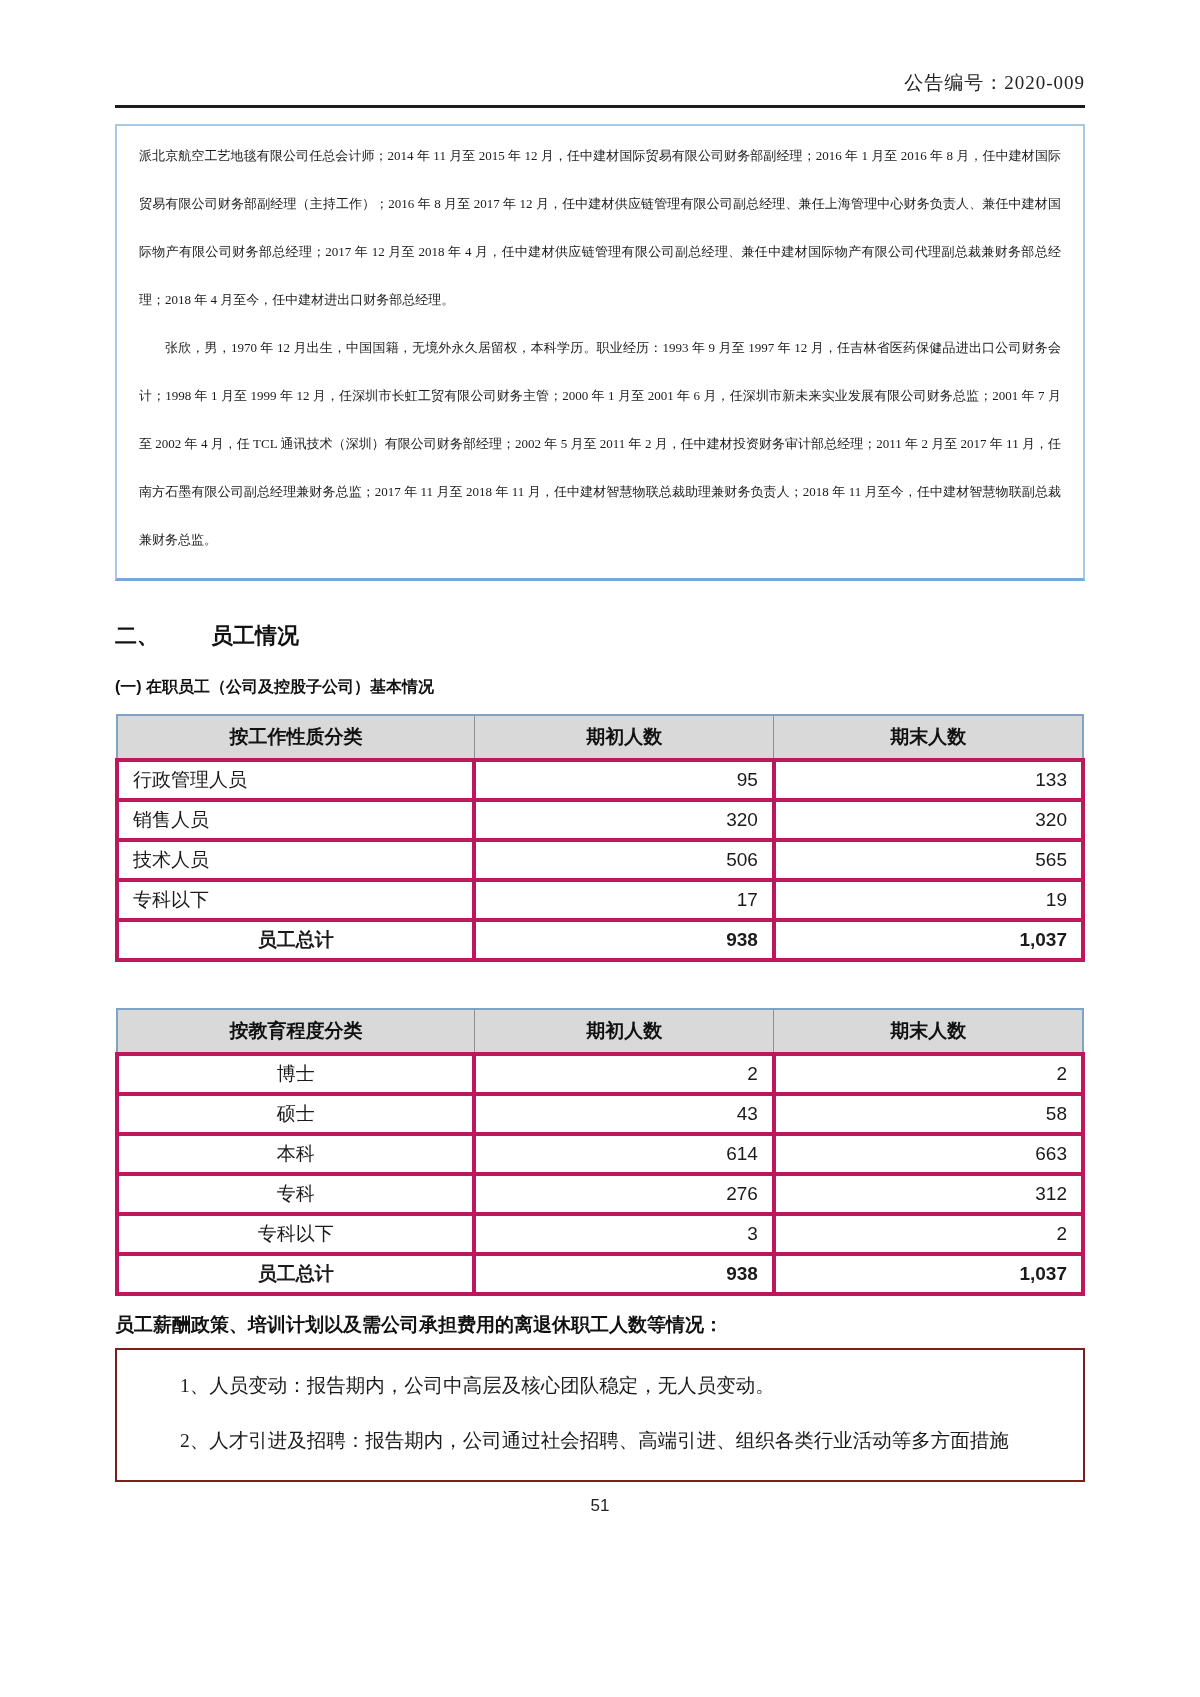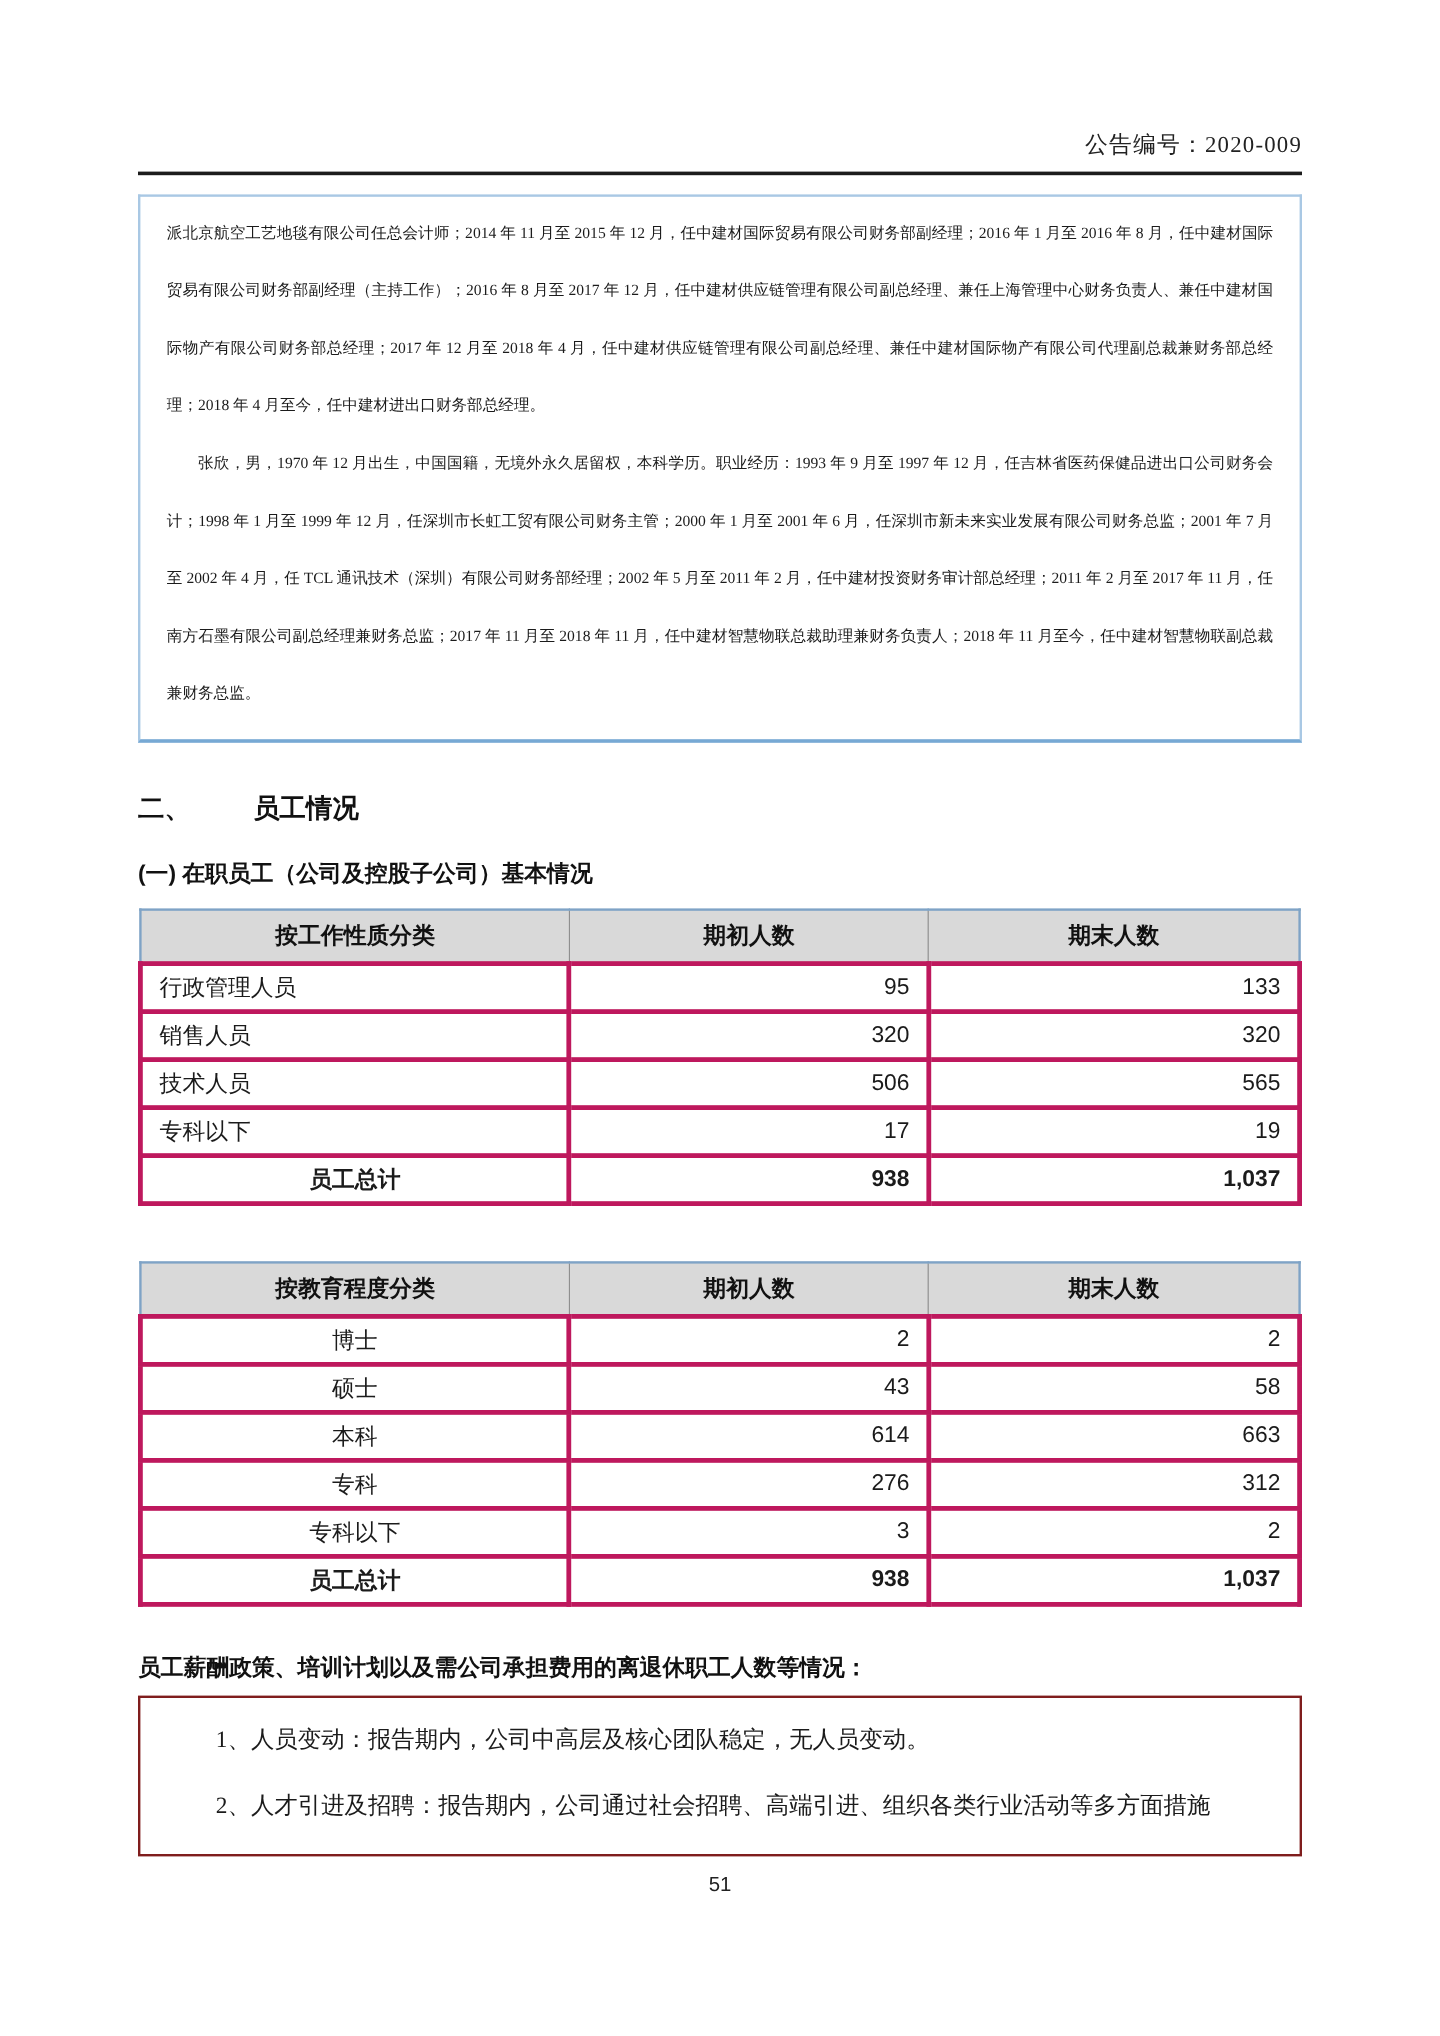--- a/index.html
+++ b/index.html
@@ -1,21 +1,21 @@
 <!DOCTYPE html>
 <html lang="zh"><head>
 <meta charset="utf-8">
 <style>
   html,body{margin:0;padding:0;}
   body{
     width:1200px;height:1697px;background:#ffffff;color:#1b1b1b;
     font-family:"Liberation Serif","DejaVu Serif",serif;
     overflow:hidden;position:relative;
   }
-  .page{padding:108px 115px 0 115px;}
+  .page{padding:70px 115px 0 115px;}
 
   
   .doc-number{
     text-align:right;font-size:19px;letter-spacing:1px;color:#222;
     font-family:"Liberation Serif","DejaVu Serif",serif;
   }
   .header-rule{
     border:none;border-top:3px solid #1c1c1c;margin:9px 0 0 0;
   }
 
@@ -32,21 +32,21 @@
   .bio-box p.indent{text-indent:2em;}
 
   
   .section-heading{
     margin-top:40px;font-family:"Liberation Sans","DejaVu Sans",sans-serif;
     font-weight:bold;font-size:22px;color:#111;display:flex;
   }
   .section-heading .num{width:96px;}
   .subsection-heading{
     margin-top:26px;font-family:"Liberation Sans","DejaVu Sans",sans-serif;
-    font-weight:bold;font-size:19px;color:#111;
+    font-weight:bold;font-size:16px;color:#111;
   }
 
   
   table.stat{
     width:100%;border-collapse:collapse;table-layout:fixed;
     font-size:19px;
     border:2px solid #7fa3c6;
   }
   table.stat th{
     background:#d9d9d9;
@@ -64,21 +64,21 @@
   table.stat td.label-left{text-align:left;font-family:"Liberation Serif","DejaVu Serif",serif;}
   table.stat td.label-center{text-align:center;font-family:"Liberation Serif","DejaVu Serif",serif;}
   table.stat td.num{text-align:right;}
   table.stat tr.total td{font-weight:bold;}
   table.stat tr.total td.label-center{font-family:"Liberation Sans","DejaVu Sans",sans-serif;}
   .table1-wrap{margin-top:16px;}
   .table2-wrap{margin-top:46px;}
 
   
   .notes-heading{
-    margin-top:38px;font-family:"Liberation Sans","DejaVu Sans",sans-serif;
+    margin-top:16px;font-family:"Liberation Sans","DejaVu Sans",sans-serif;
     font-weight:bold;font-size:19px;color:#111;
   }
   .notes-box{
     margin-top:10px;border:2px solid #7f1d1d;
     padding:12px 20px 16px 20px;
     font-size:19.5px;line-height:47px;
   }
   .notes-box .note-item{margin:0;padding-left:2.2em;text-align:justify;}
   .notes-box .note-item + .note-item{margin-top:8px;}
 

